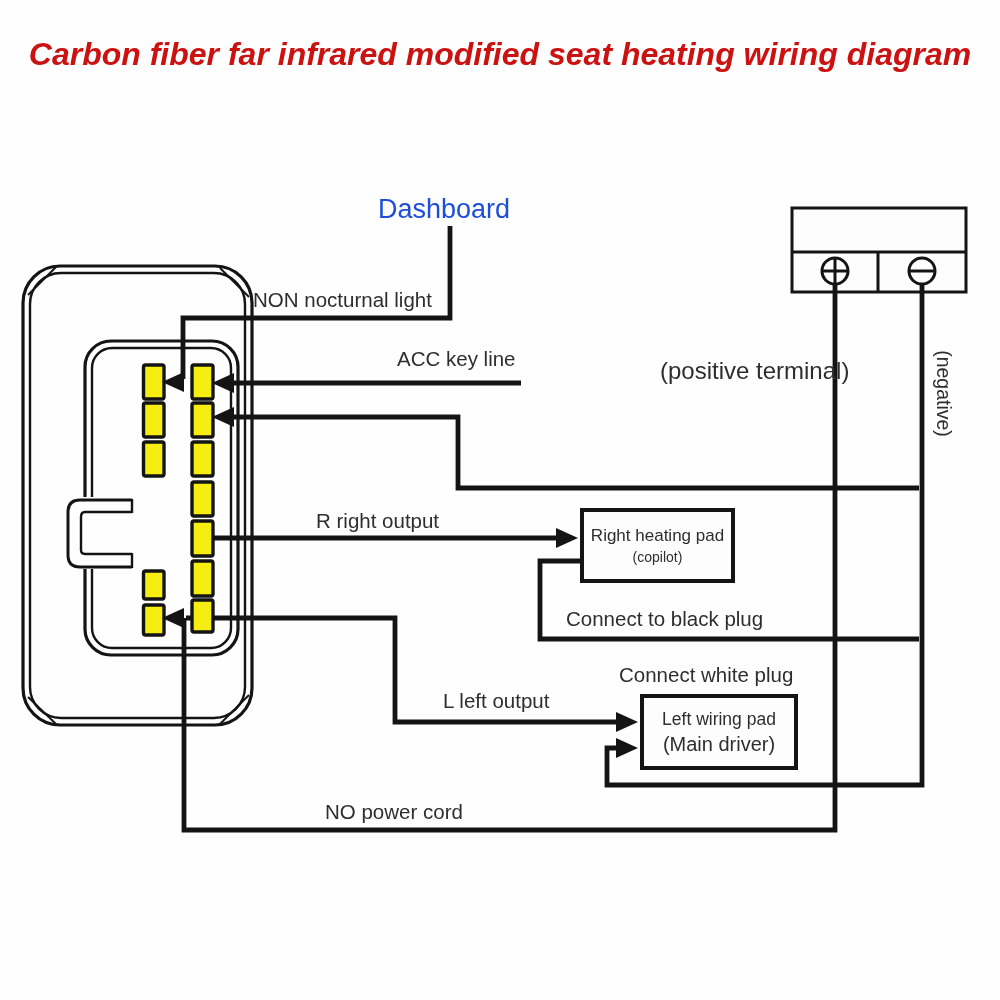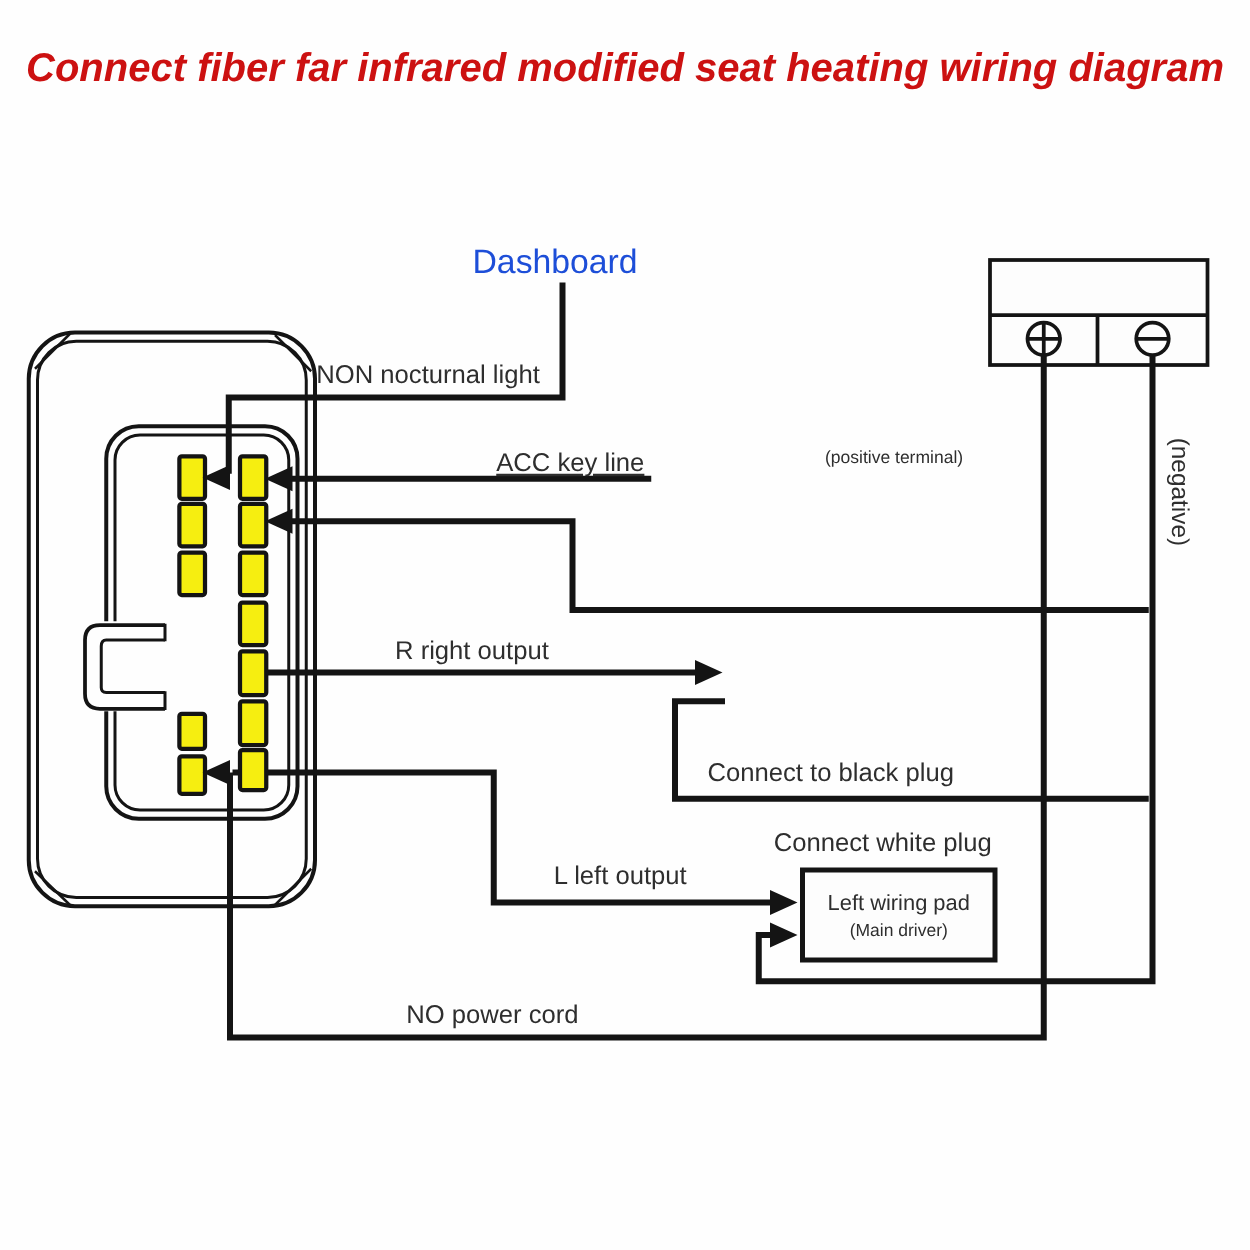--- a/index.html
+++ b/index.html
@@ -8,34 +8,34 @@
     font-family:"Liberation Sans", sans-serif;overflow:hidden;
   }
   #wiring-svg{position:absolute;left:0;top:0;width:1000px;height:1000px;}
   .lbl{position:absolute;color:#2e2e2e;white-space:nowrap;line-height:1.1;}
   .title{
     position:absolute;left:0;top:36px;width:1000px;text-align:center;
     font-size:32px;font-weight:bold;font-style:italic;color:#cc1111;
   }
   .dash{font-size:27px;color:#1d4ed8;}
   .sm{font-size:20.5px;}
-  .tiny{font-size:14px;}
+  .tiny{font-size:24px;}
   .neg{
     position:absolute;left:897px;top:382px;width:92px;text-align:center;
     transform:rotate(90deg);transform-origin:center;font-size:19.5px;color:#2e2e2e;
   }
   .padbox{
     position:absolute;box-sizing:border-box;border:4px solid #141414;background:#fdfdfd;
     display:flex;flex-direction:column;align-items:center;justify-content:center;
     color:#2e2e2e;text-align:center;
   }
   .padbox .l1{font-size:17px;}
   .padbox .l2{font-size:14px;margin-top:3px;}
   #left-pad-box .l1{font-size:17.5px;}
-  #left-pad-box .l2{font-size:14px;}
+  #left-pad-box .l2{font-size:20px;}
   .ps-title{
     position:absolute;left:793px;top:214px;width:172px;text-align:center;
     font-size:23px;color:#222;
   }
 </style>
 </head>
 <body>
 
 <div id="stage">
 
@@ -103,33 +103,37 @@
       <polygon points="162,382 184,372 184,392"></polygon>
       <polygon points="212,383 234,373 234,393"></polygon>
       <polygon points="212,417 234,407 234,427"></polygon>
       <polygon points="162,618 184,608 184,628"></polygon>
       <polygon points="578,538 556,528 556,548"></polygon>
       <polygon points="638,722 616,712 616,732"></polygon>
       <polygon points="638,748 616,738 616,758"></polygon>
     </g>
   </svg>
 
-  <div class="title">Connect fiber far infrared modified seat heating wiring diagram</div>
+  <div class="title">Carbon fiber far infrared modified seat heating wiring diagram</div>
 
   <div class="lbl dash" style="left:378px;top:195px;">Dashboard</div>
   <div class="lbl sm" style="left:253px;top:289px;">NON nocturnal light</div>
-  <div class="lbl sm" style="left:397px;top:360px;text-decoration:underline;">ACC key line</div>
+  <div class="lbl sm" style="left:397px;top:348px;">ACC key line</div>
   <div class="lbl tiny" style="left:660px;top:358px;">(positive terminal)</div>
   <div class="neg">(negative)</div>
   <div class="lbl sm" style="left:316px;top:510px;">R right output</div>
   <div class="lbl sm" style="left:566px;top:608px;">Connect to black plug</div>
   <div class="lbl sm" style="left:619px;top:664px;">Connect white plug</div>
   <div class="lbl sm" style="left:443px;top:690px;">L left output</div>
   <div class="lbl sm" style="left:325px;top:801px;">NO power cord</div>
 
 
+  <div class="padbox" id="right-pad-box" style="left:580px;top:508px;width:155px;height:75px;">
+    <div class="l1">Right heating pad</div>
+    <div class="l2">(copilot)</div>
+  </div>
 
   <div class="padbox" id="left-pad-box" style="left:640px;top:694px;width:158px;height:76px;">
     <div class="l1">Left wiring pad</div>
     <div class="l2">(Main driver)</div>
   </div>
 
 </div>
 
 </body></html>

